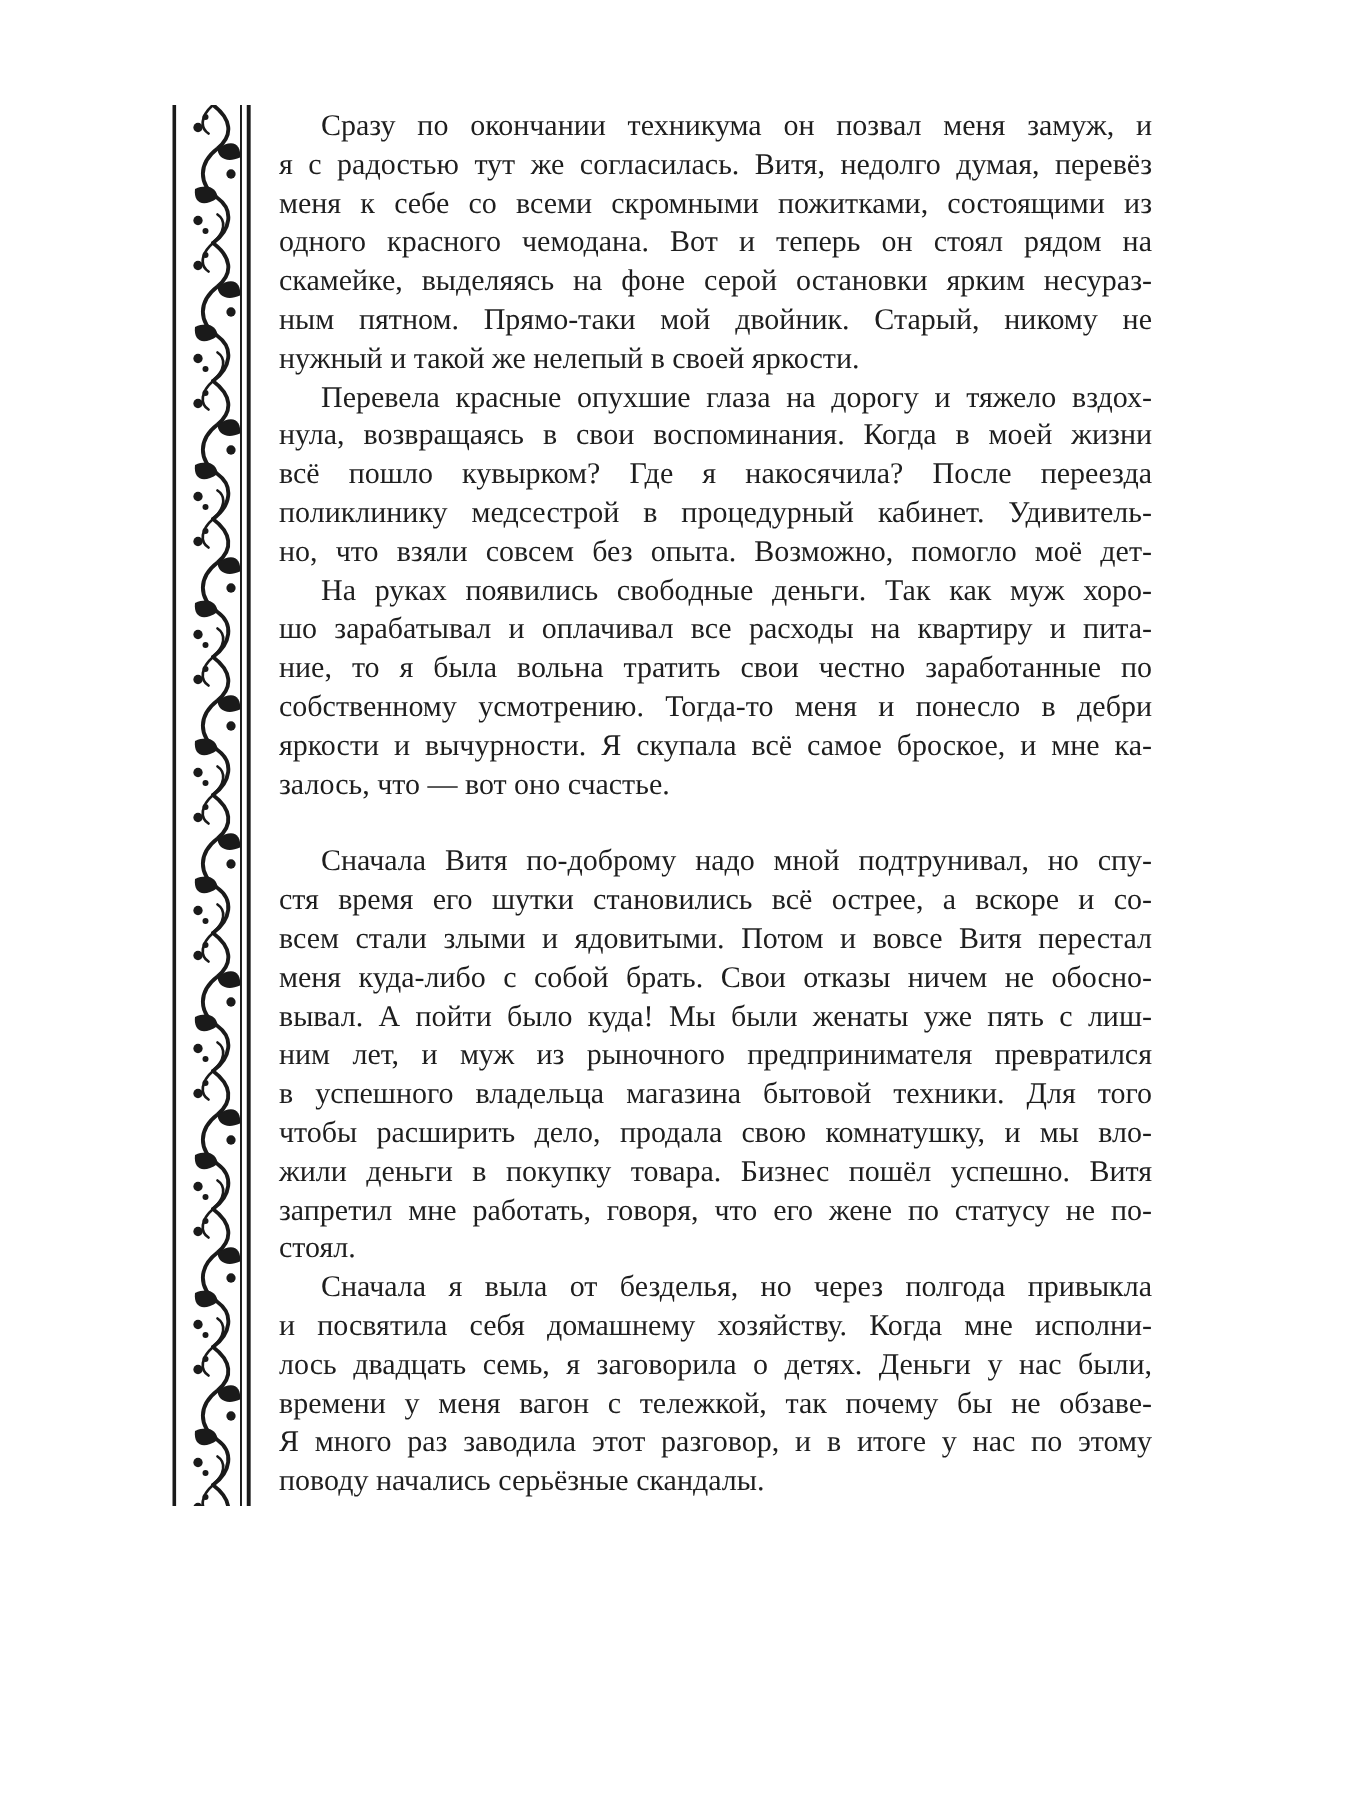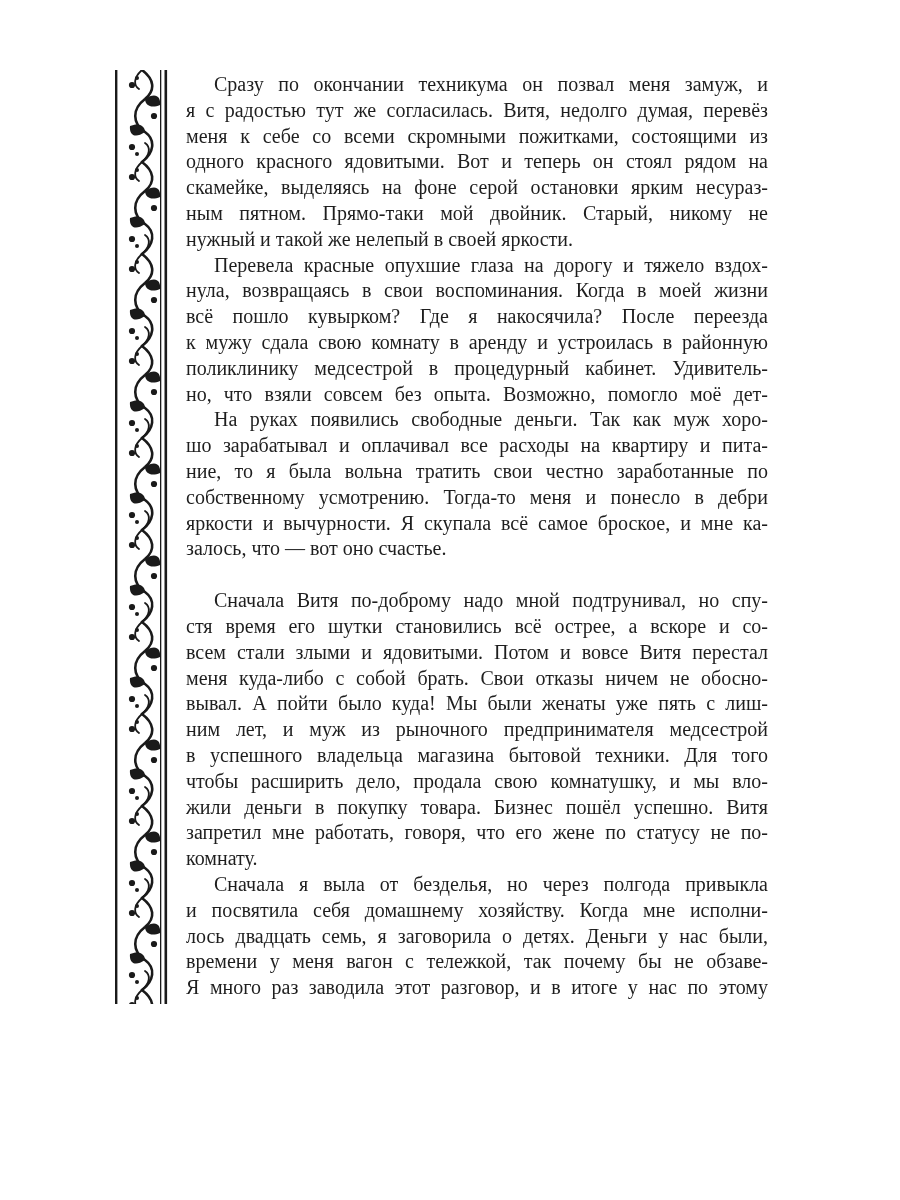--- a/index.html
+++ b/index.html
@@ -88,53 +88,52 @@
       <use href="#vine-motif" x="9" y="828"></use>
       <use href="#vine-motif" x="9" y="920"></use>
     </svg>
   </div>
 
   <div class="text-column">
       <div class="para">
         <div class="line first">Сразу по окончании техникума он позвал меня замуж, и</div>
         <div class="line">я с радостью тут же согласилась. Витя, недолго думая, перевёз</div>
         <div class="line">меня к себе со всеми скромными пожитками, состоящими из</div>
-        <div class="line">одного красного ядовитыми. Вот и теперь он стоял рядом на</div>
+        <div class="line">одного красного чемодана. Вот и теперь он стоял рядом на</div>
         <div class="line">скамейке, выделяясь на фоне серой остановки ярким несураз-</div>
         <div class="line">ным пятном. Прямо-таки мой двойник. Старый, никому не</div>
         <div class="line last">нужный и такой же нелепый в своей яркости.</div>
       </div>
       <div class="para">
         <div class="line first">Перевела красные опухшие глаза на дорогу и тяжело вздох-</div>
         <div class="line">нула, возвращаясь в свои воспоминания. Когда в моей жизни</div>
         <div class="line">всё пошло кувырком? Где я накосячила? После переезда</div>
-        <div class="line">к мужу сдала свою комнату в аренду и устроилась в районную</div>
         <div class="line">поликлинику медсестрой в процедурный кабинет. Удивитель-</div>
         <div class="line">но, что взяли совсем без опыта. Возможно, помогло моё дет-</div>
       </div>
       <div class="para">
         <div class="line first">На руках появились свободные деньги. Так как муж хоро-</div>
         <div class="line">шо зарабатывал и оплачивал все расходы на квартиру и пита-</div>
         <div class="line">ние, то я была вольна тратить свои честно заработанные по</div>
         <div class="line">собственному усмотрению. Тогда-то меня и понесло в дебри</div>
         <div class="line">яркости и вычурности. Я скупала всё самое броское, и мне ка-</div>
         <div class="line last">залось, что — вот оно счастье.</div>
       </div>
       <div class="para section-gap">
         <div class="line first">Сначала Витя по-доброму надо мной подтрунивал, но спу-</div>
         <div class="line">стя время его шутки становились всё острее, а вскоре и со-</div>
         <div class="line">всем стали злыми и ядовитыми. Потом и вовсе Витя перестал</div>
         <div class="line">меня куда-либо с собой брать. Свои отказы ничем не обосно-</div>
         <div class="line">вывал. А пойти было куда! Мы были женаты уже пять с лиш-</div>
-        <div class="line">ним лет, и муж из рыночного предпринимателя медсестрой</div>
+        <div class="line">ним лет, и муж из рыночного предпринимателя превратился</div>
         <div class="line">в успешного владельца магазина бытовой техники. Для того</div>
         <div class="line">чтобы расширить дело, продала свою комнатушку, и мы вло-</div>
         <div class="line">жили деньги в покупку товара. Бизнес пошёл успешно. Витя</div>
         <div class="line">запретил мне работать, говоря, что его жене по статусу не по-</div>
-        <div class="line last">комнату.</div>
+        <div class="line last">стоял.</div>
       </div>
       <div class="para">
         <div class="line first">Сначала я выла от безделья, но через полгода привыкла</div>
         <div class="line">и посвятила себя домашнему хозяйству. Когда мне исполни-</div>
         <div class="line">лось двадцать семь, я заговорила о детях. Деньги у нас были,</div>
         <div class="line">времени у меня вагон с тележкой, так почему бы не обзаве-</div>
         <div class="line">Я много раз заводила этот разговор, и в итоге у нас по этому</div>
         <div class="line last">поводу начались серьёзные скандалы.</div>
       </div>
     </div>

